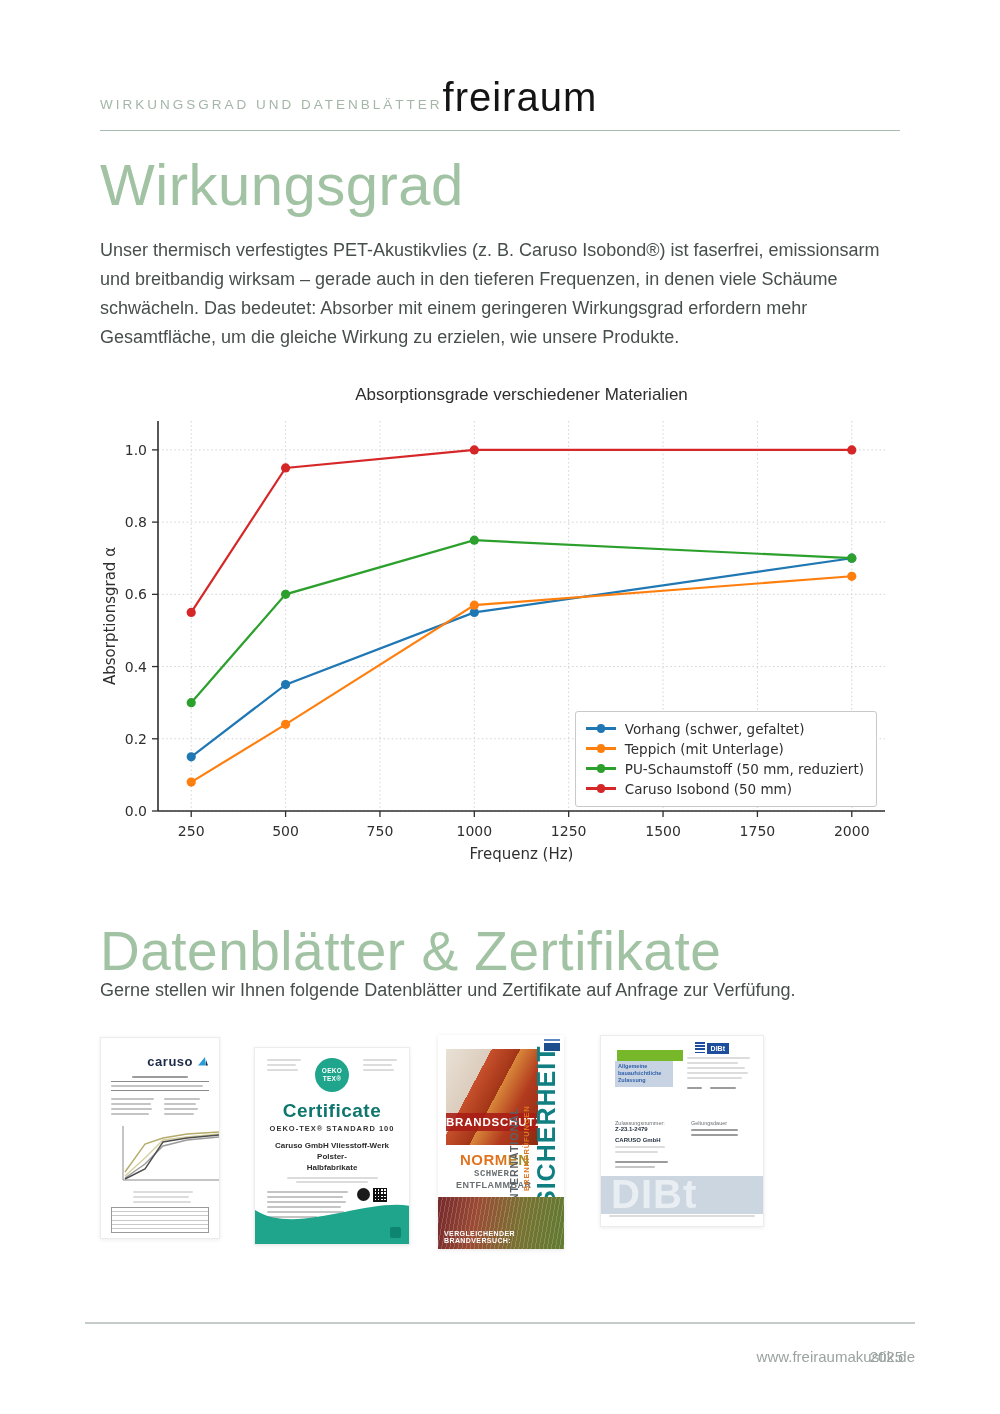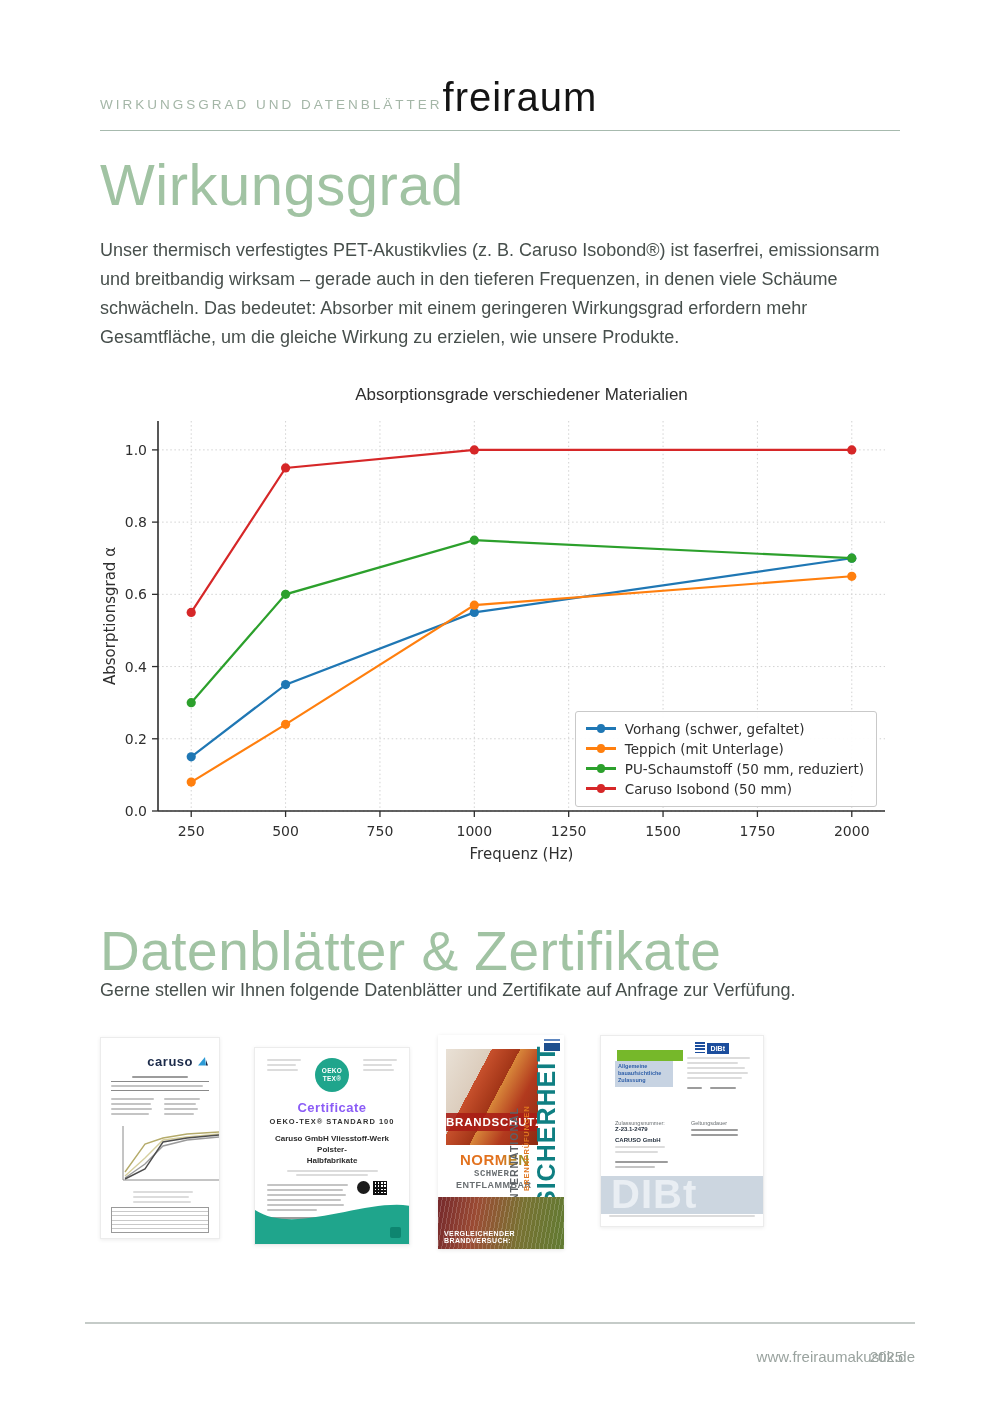--- a/index.html
+++ b/index.html
@@ -52,21 +52,21 @@
                 repeating-linear-gradient(90deg, transparent 0 12px, #d6d6d6 12px 13px); }
   .c1-foot { display:flex; justify-content:space-between; margin-top:5px; }
   .c1-foot > div { width:44%; }
 
   
   .c2 { width:156px; height:198px; margin:12px 0 0 34px; padding:8px 12px; text-align:center; }
   .c2-addr { display:flex; justify-content:space-between; }
   .c2-addr > div { width:34px; }
   .c2-badge { width:34px; height:34px; border-radius:50%; background:#1fa58c; color:#fff; margin:-16px auto 0;
      display:flex; flex-direction:column; align-items:center; justify-content:center; font-size:6.5px; font-weight:700; letter-spacing:0.3px; line-height:1.2; }
-  .c2-cert { margin-top:8px; font-size:13px; font-weight:600; color:#8b5cf6; letter-spacing:0.5px; }
+  .c2-cert { margin-top:8px; font-size:19px; font-weight:600; color:#0f766e; letter-spacing:0.5px; }
   .c2-std { margin-top:2px; font-size:7.5px; font-weight:600; color:#333; letter-spacing:1px; }
   .c2-co { margin-top:8px; font-size:8px; font-weight:600; color:#2c2c2c; line-height:1.35; }
   .c2-mid { display:flex; margin-top:5px; gap:6px; text-align:left; }
   .c2-mid .txt { flex:1; }
   .c2-marks { width:40px; display:flex; gap:3px; align-items:flex-start; }
   .stamp { width:13px; height:13px; border-radius:50%; background:#1b1b1b; }
   .qr { width:14px; height:14px;
      background-image:repeating-linear-gradient(0deg,#111 0 1.6px,transparent 1.6px 3.2px),
                       repeating-linear-gradient(90deg,#111 0 1.6px,#fff 1.6px 3.2px); }
   .c2-sig { margin:4px 18px 0 auto; width:70px; text-align:right; }

